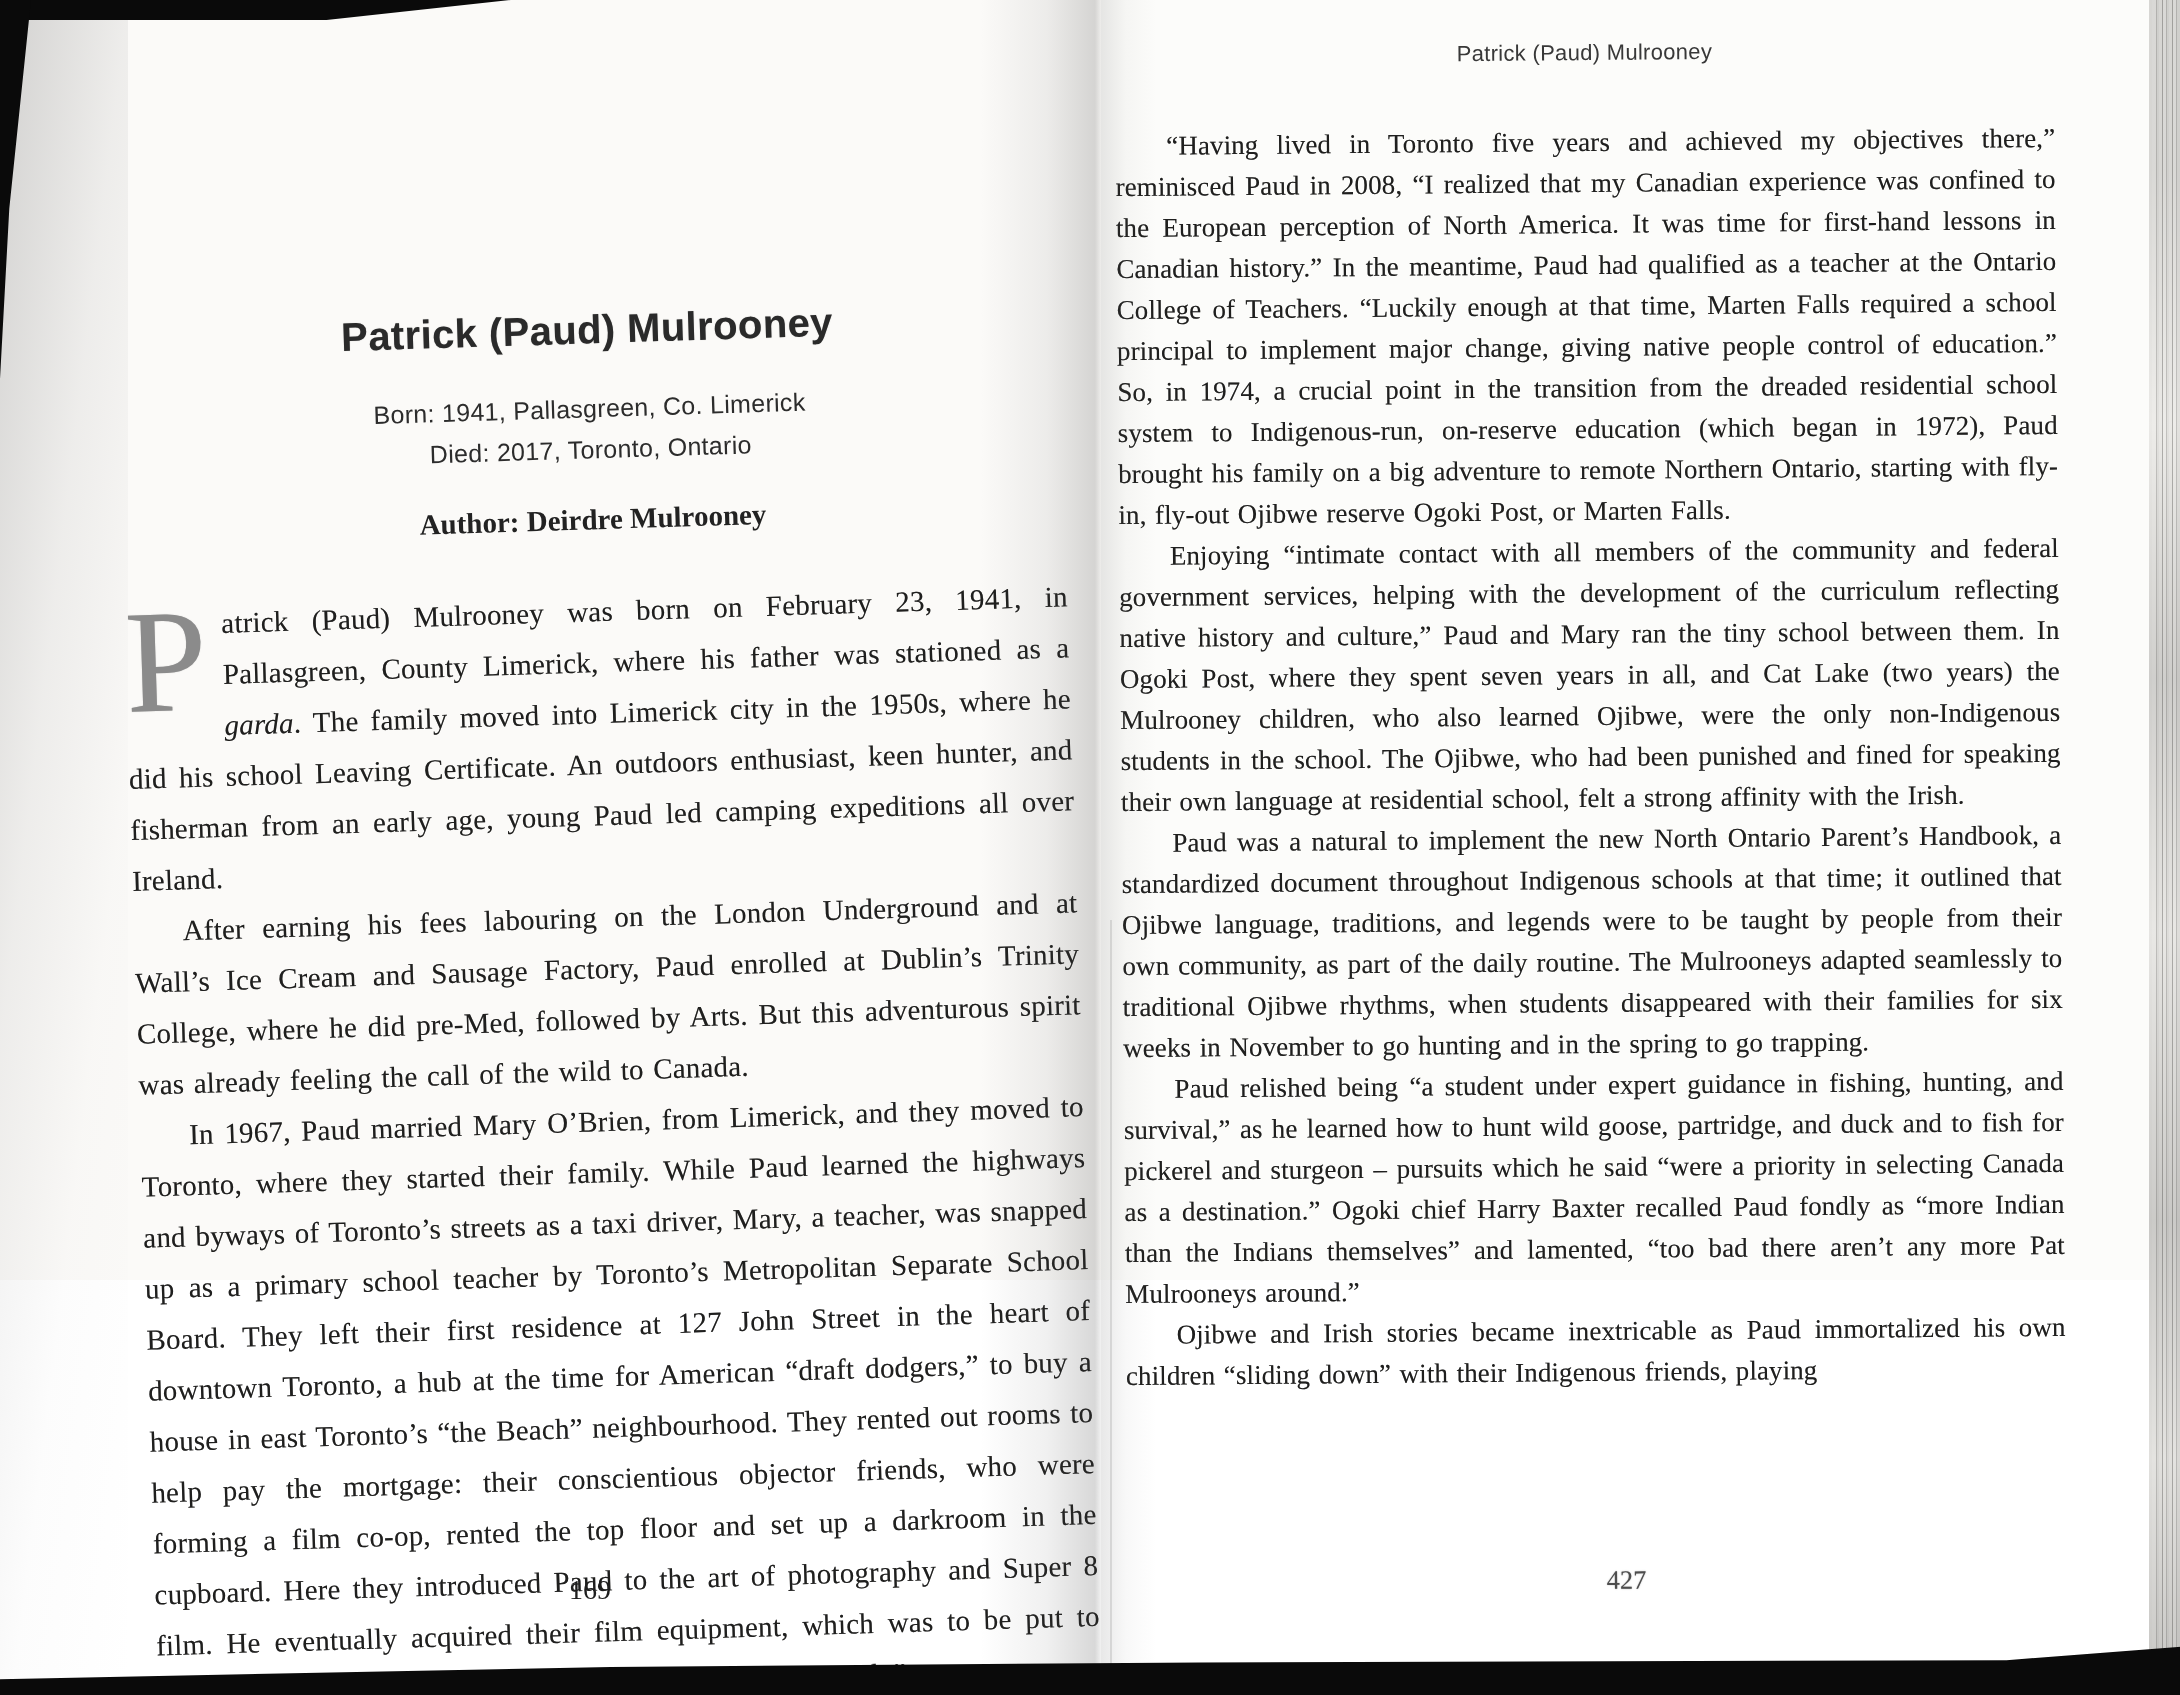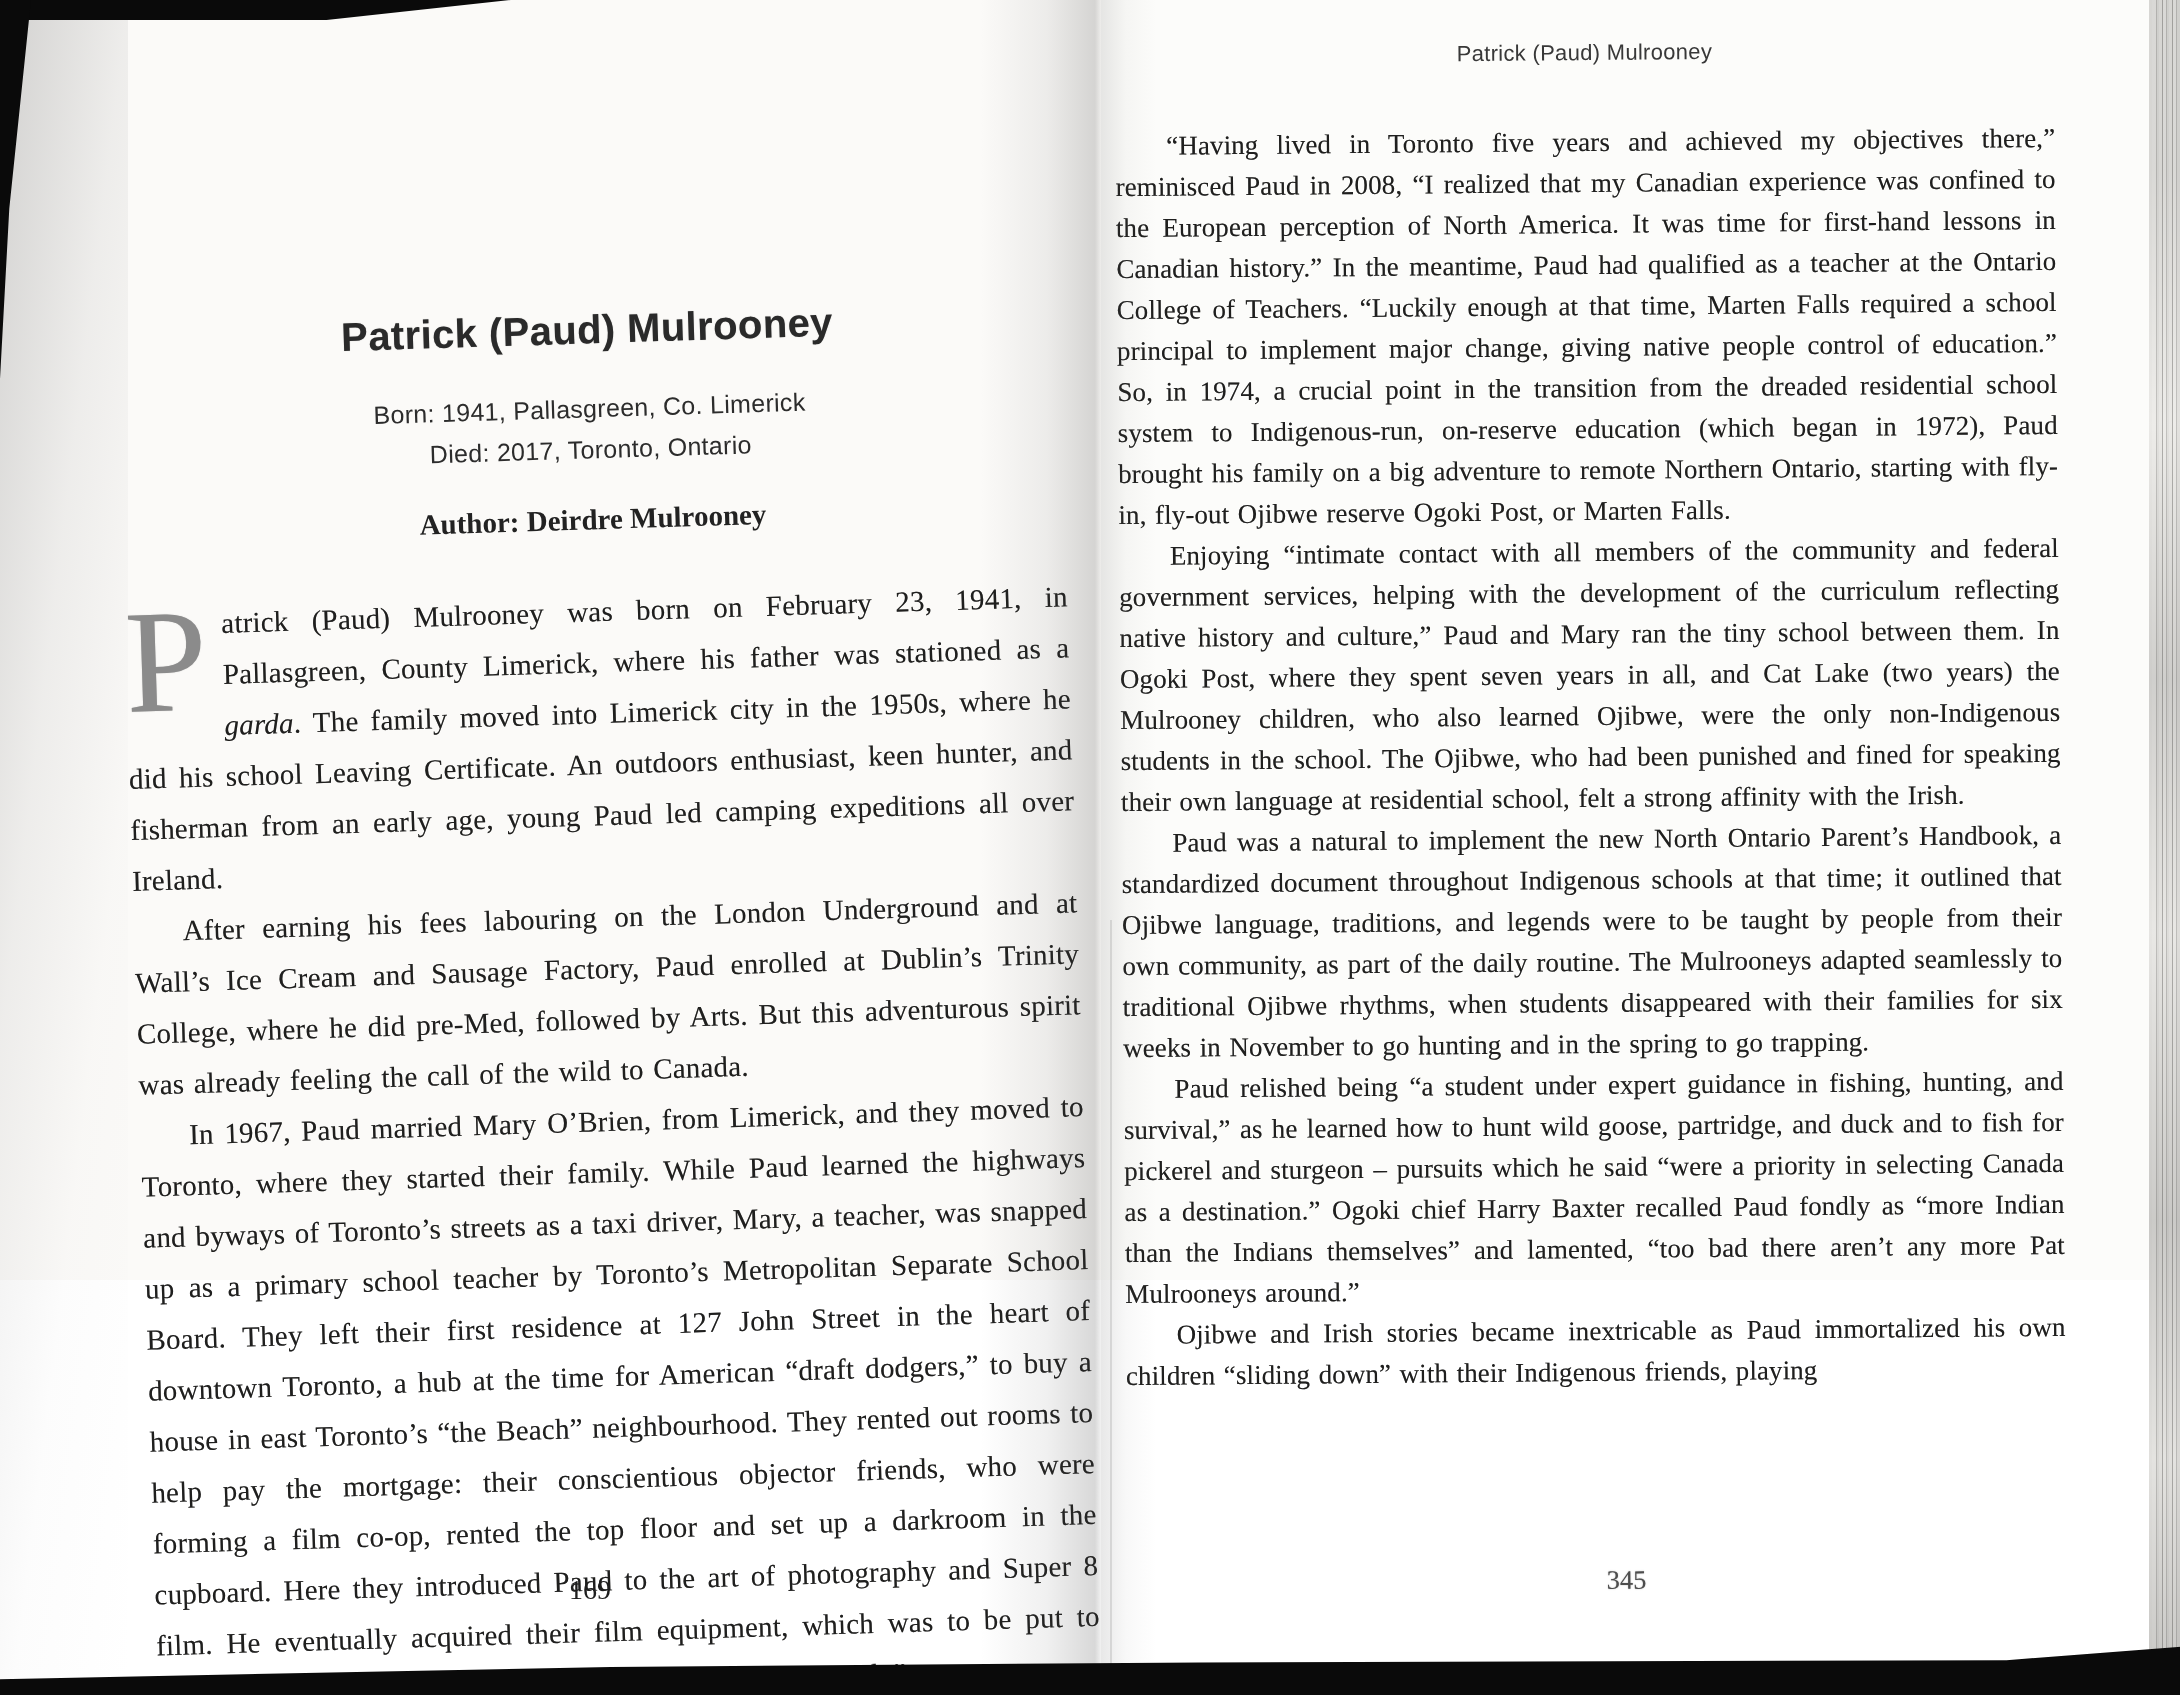--- a/index.html
+++ b/index.html
@@ -136,21 +136,21 @@
   <section class="page page-right">
     <div class="rp-content">
       <div class="running-header">Patrick (Paud) Mulrooney</div>
       <div class="rp-body">
         <p>“Having lived in Toronto five years and achieved my objectives there,” reminisced Paud in 2008, “I realized that my Canadian experience was confined to the European perception of North America. It was time for first-hand lessons in Canadian history.” In the meantime, Paud had qualified as a teacher at the Ontario College of Teachers. “Luckily enough at that time, Marten Falls required a school principal to implement major change, giving native people control of education.” So, in 1974, a crucial point in the transition from the dreaded residential school system to Indigenous-run, on-reserve education (which began in 1972), Paud brought his family on a big adventure to remote Northern Ontario, starting with fly-in, fly-out Ojibwe reserve Ogoki Post, or Marten Falls.</p>
         <p>Enjoying “intimate contact with all members of the community and federal government services, helping with the development of the curriculum reflecting native history and culture,” Paud and Mary ran the tiny school between them. In Ogoki Post, where they spent seven years in all, and Cat Lake (two years) the Mulrooney children, who also learned Ojibwe, were the only non-Indigenous students in the school. The Ojibwe, who had been punished and fined for speaking their own language at residential school, felt a strong affinity with the Irish.</p>
         <p>Paud was a natural to implement the new North Ontario Parent’s Handbook, a standardized document throughout Indigenous schools at that time; it outlined that Ojibwe language, traditions, and legends were to be taught by people from their own community, as part of the daily routine. The Mulrooneys adapted seamlessly to traditional Ojibwe rhythms, when students disappeared with their families for six weeks in November to go hunting and in the spring to go trapping.</p>
         <p>Paud relished being “a student under expert guidance in fishing, hunting, and survival,” as he learned how to hunt wild goose, partridge, and duck and to fish for pickerel and sturgeon – pursuits which he said “were a priority in selecting Canada as a destination.” Ogoki chief Harry Baxter recalled Paud fondly as “more Indian than the Indians themselves” and lamented, “too bad there aren’t any more Pat Mulrooneys around.”</p>
         <p>Ojibwe and Irish stories became inextricable as Paud immortalized his own children “sliding down” with their Indigenous friends, playing</p>
       </div>
-      <div class="pgnum pgnum-right">345</div>
+      <div class="pgnum pgnum-right">427</div>
     </div>
   </section>
 
   <div class="spine-shadow-left"></div>
   <div class="spine-shadow-right"></div>
   <div class="spine-line"></div>
   <div class="page-edges"></div>
   <div class="scan-border-top"></div>
   <div class="scan-border-left"></div>
   <div class="scan-border-bottom"></div>

